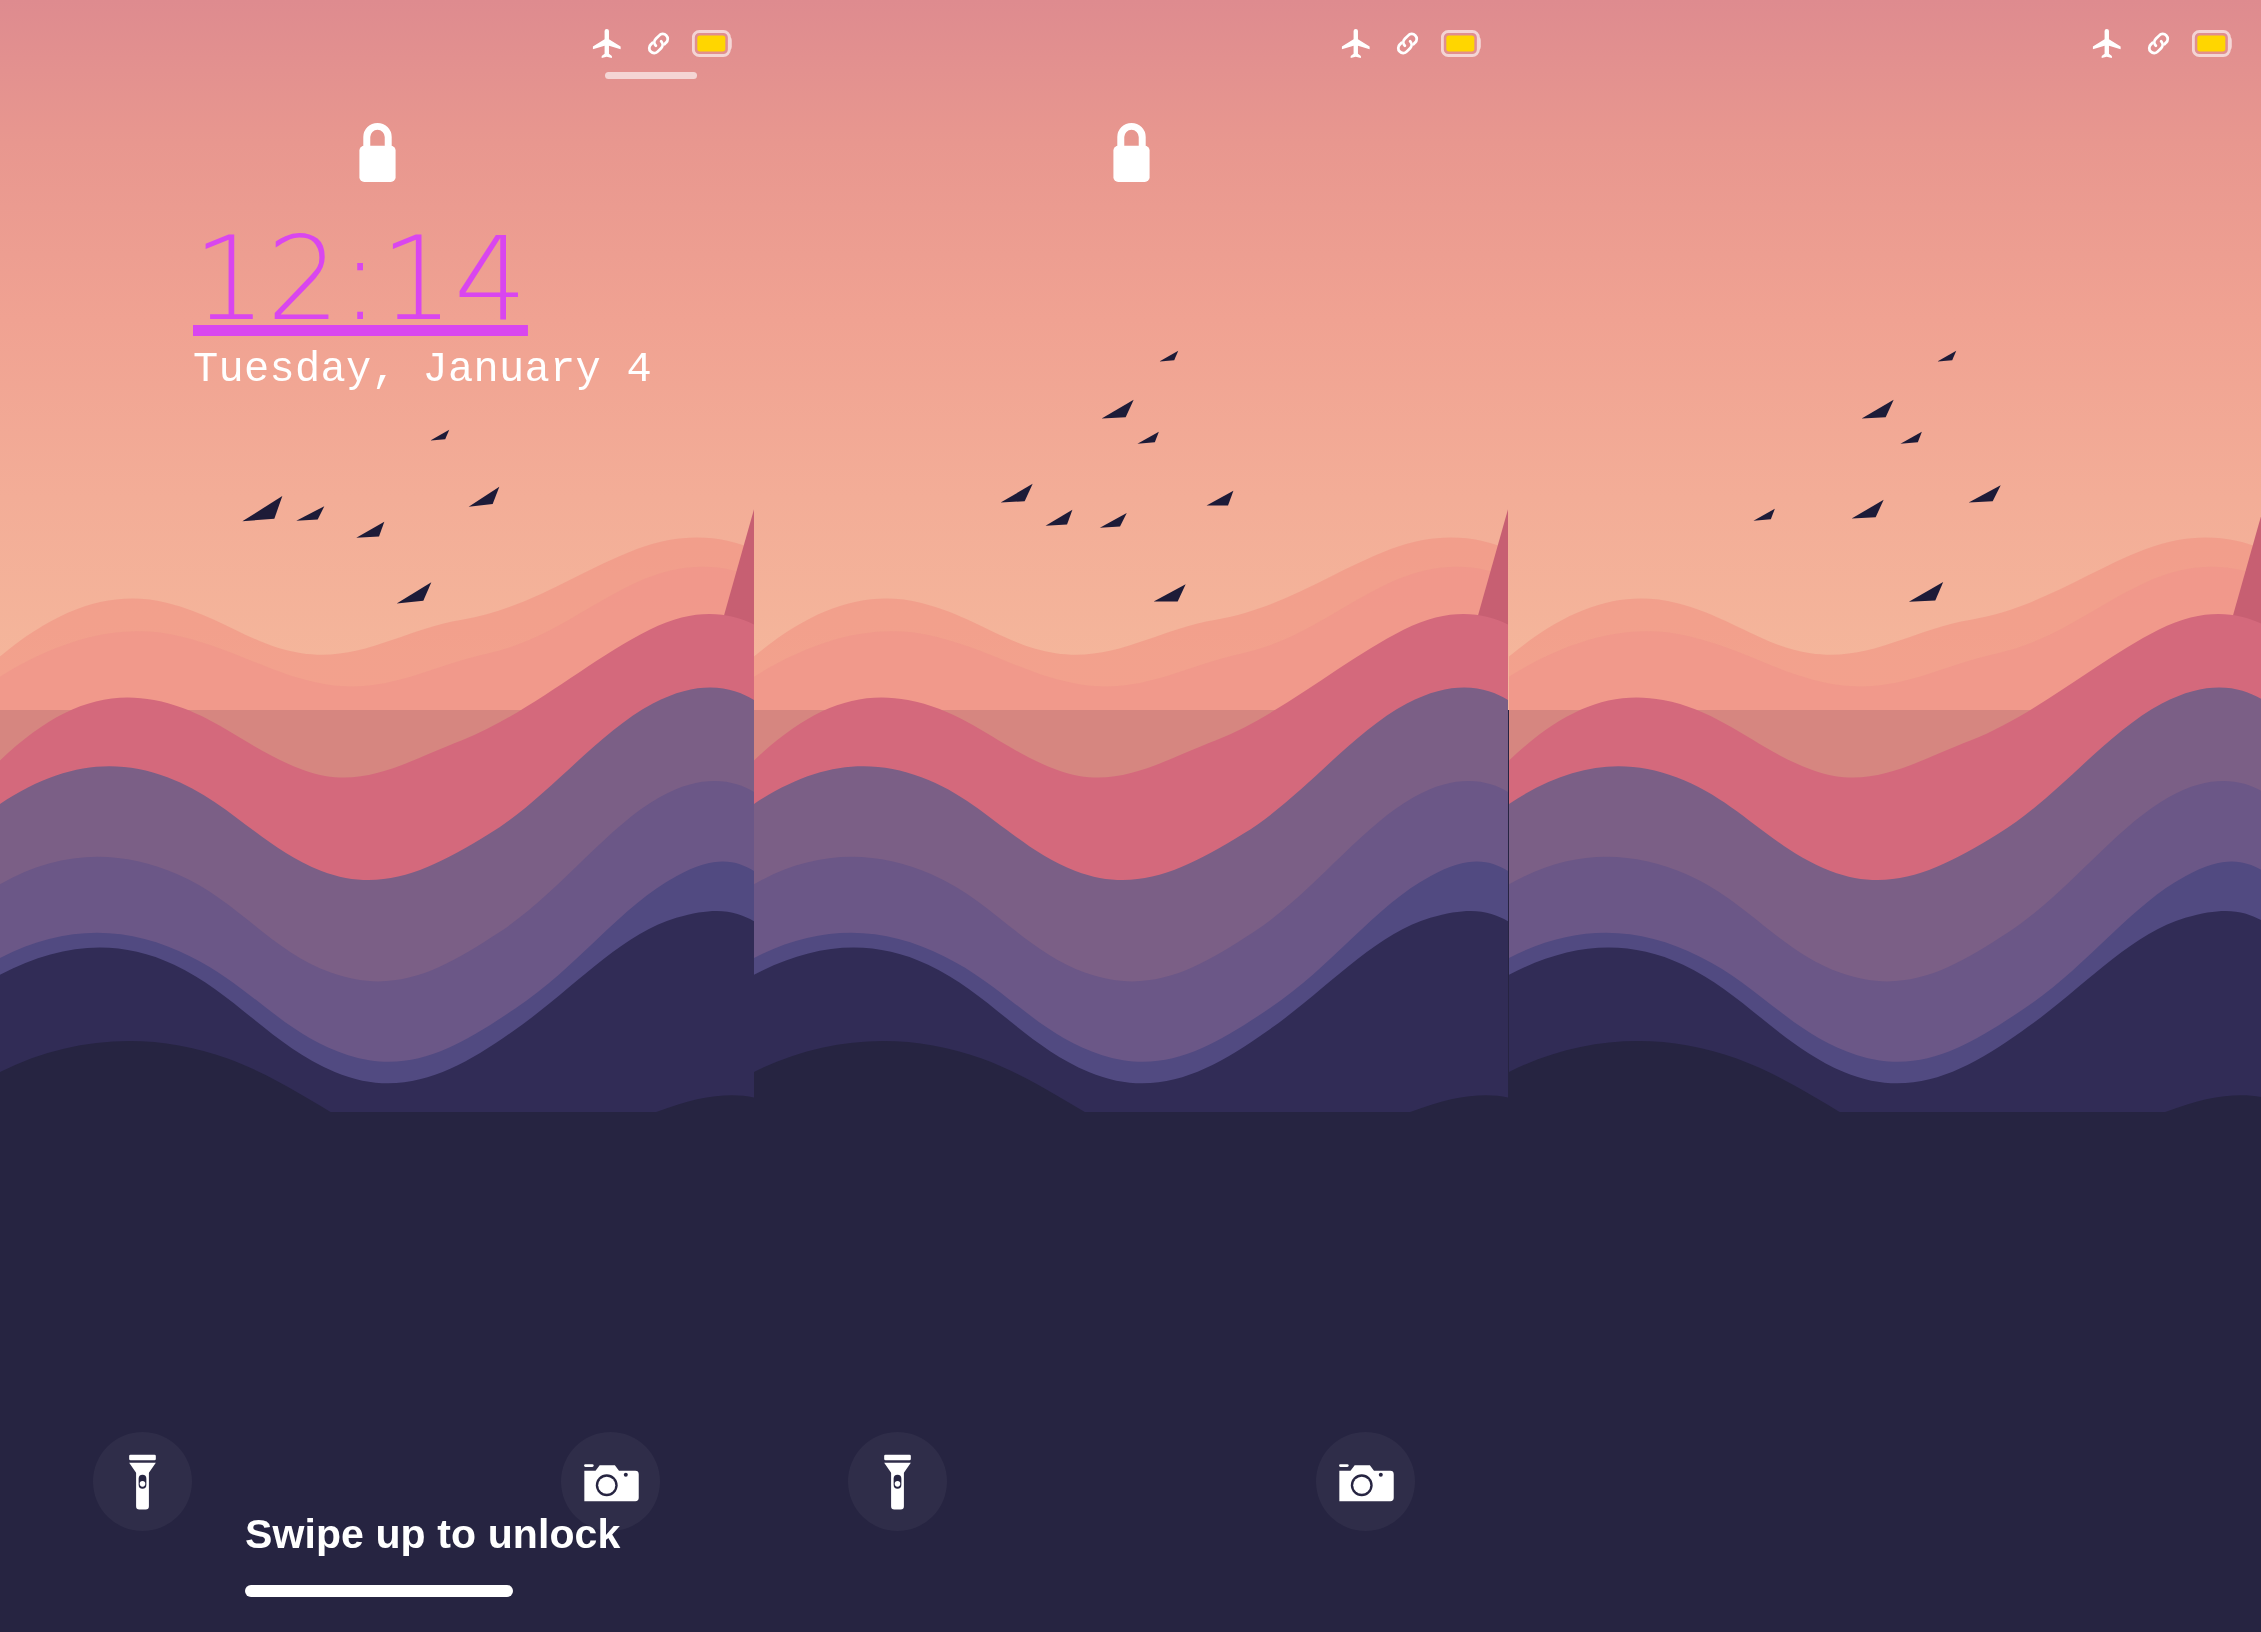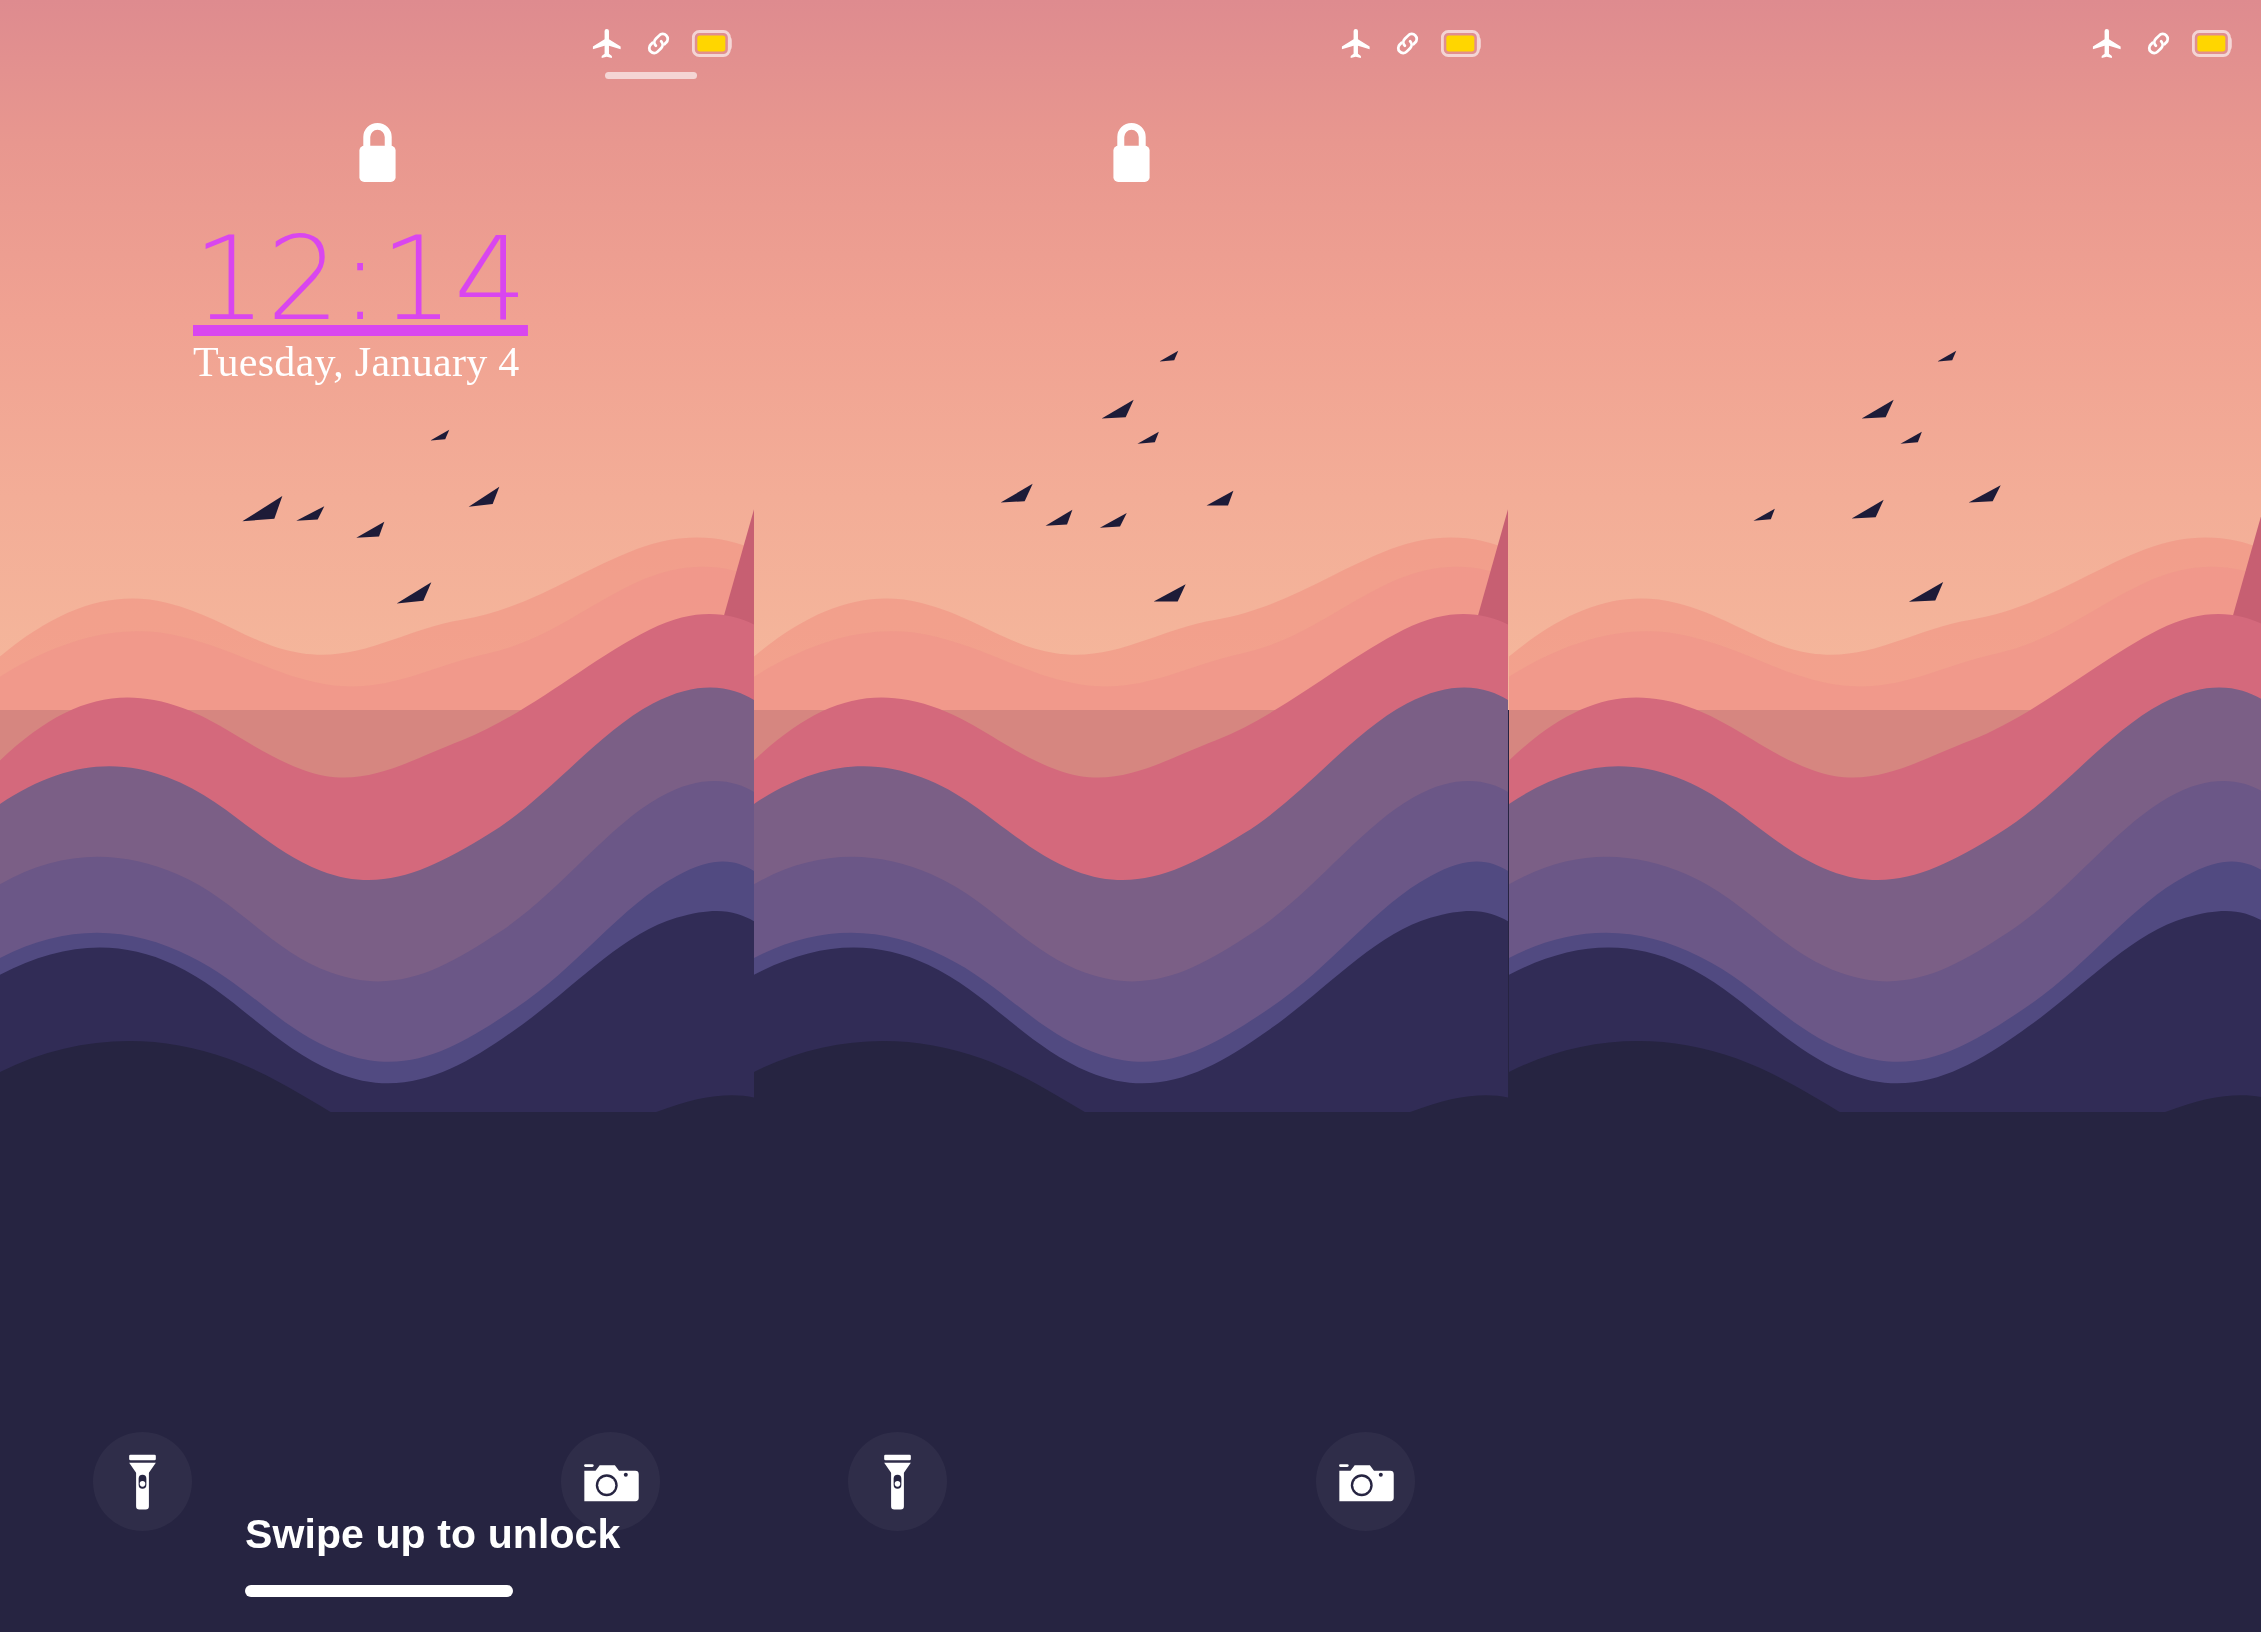--- a/index.html
+++ b/index.html
@@ -67,26 +67,26 @@
     font-family:"DejaVu Sans", sans-serif;
     font-weight:200;
     font-size:115px;
     line-height:1.02;
     color:#d946ef;
     letter-spacing:0.7px;
     white-space:nowrap;
     text-decoration:underline;
   }
   .clock-date {
-    font-family:Liberation Serif, serif;
+    font-family:Liberation Mono, monospace;
     font-weight:400;
     font-size:42px;
     color:#ffffff;
     white-space:nowrap;
-    margin-top:0;
+    margin-top:8px;
     letter-spacing:0.3px;
   }
 
   
   .shortcut {
     position:absolute;
     width:99px; height:99px;
     border-radius:50%;
     background:rgba(255,255,255,0.045);
     display:flex; align-items:center; justify-content:center;

